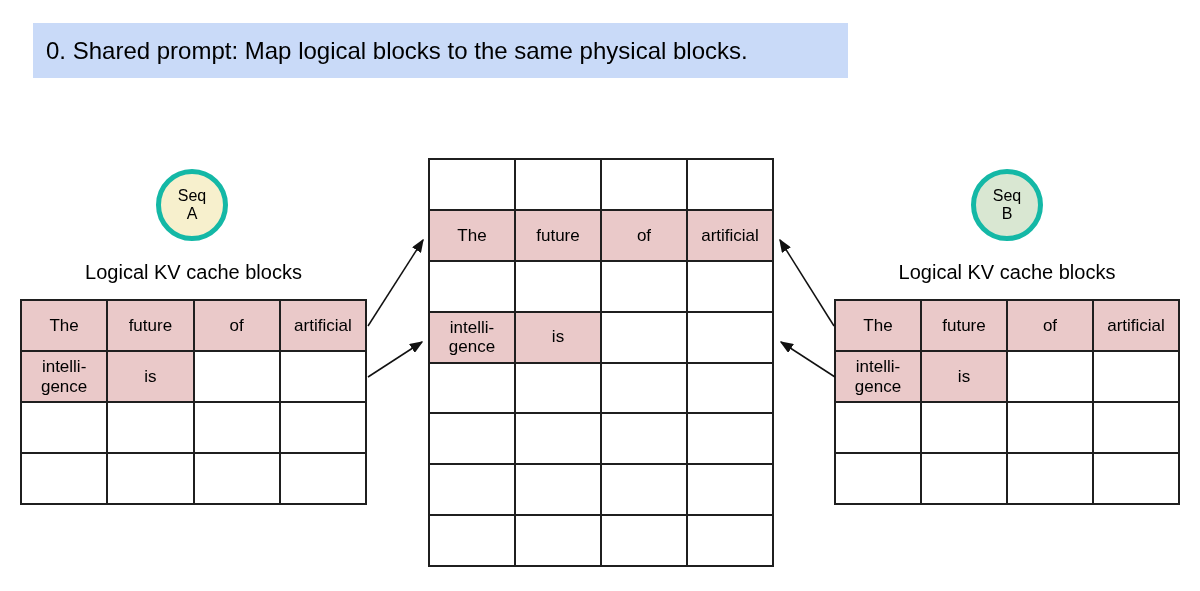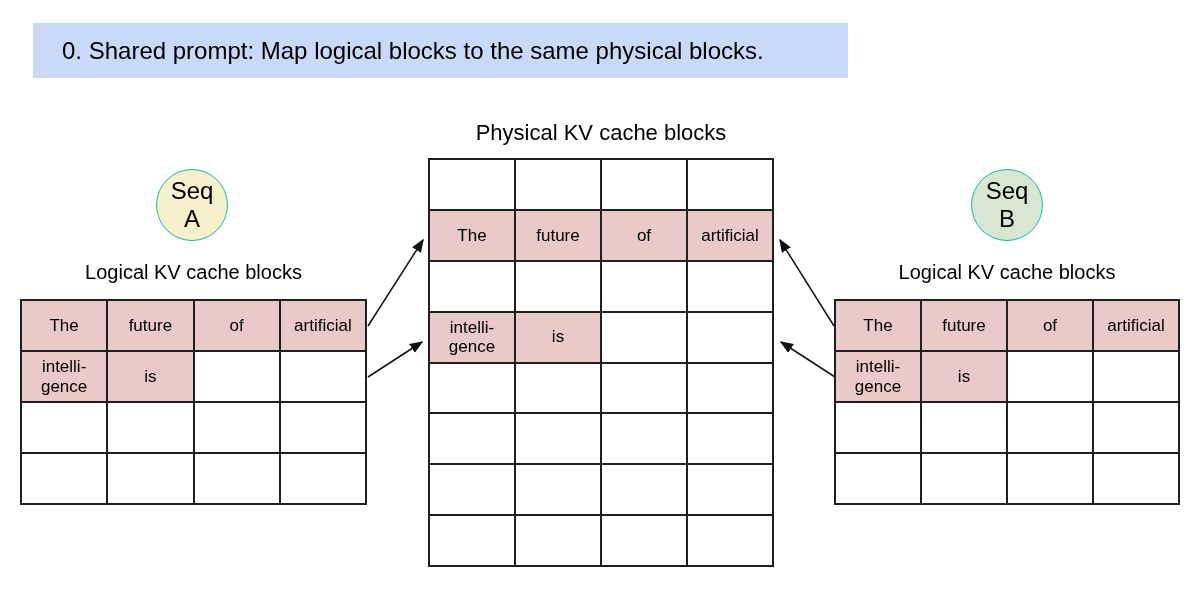--- a/index.html
+++ b/index.html
@@ -10,39 +10,39 @@
     --line:#1f1f1f;
   }
   html,body{margin:0;padding:0;background:#fff;}
   #canvas{
     position:relative;width:1200px;height:591px;background:#ffffff;
     font-family:"Liberation Sans",sans-serif;color:#000;overflow:hidden;
   }
   .banner{
     position:absolute;left:33px;top:23px;width:815px;height:55px;
     background:var(--banner-bg);display:flex;align-items:center;
-    font-size:24px;padding-left:29px;box-sizing:border-box;
+    font-size:24px;padding-left:13px;box-sizing:border-box;
   }
   .section-title{
     position:absolute;text-align:center;font-size:20px;white-space:nowrap;
   }
   .grid{
     position:absolute;display:grid;grid-template-columns:repeat(4,1fr);
     border:1px solid var(--line);background:#fff;box-sizing:border-box;
   }
   .cell{
     border:1px solid var(--line);display:flex;align-items:center;justify-content:center;
     text-align:center;font-size:17px;line-height:1.15;white-space:pre-line;
     overflow:hidden;
   }
   .cell.filled{background:var(--cell-fill);}
   .seq-circle{
     position:absolute;width:72px;height:72px;border-radius:50%;
-    border:1px solid #14b8a6;display:flex;align-items:center;justify-content:center;
-    text-align:center;font-size:24px;line-height:1.15;white-space:pre-line;
+    border:5px solid #14b8a6;display:flex;align-items:center;justify-content:center;
+    text-align:center;font-size:16px;line-height:1.15;white-space:pre-line;
     box-sizing:border-box;
   }
   #seq-a{left:156px;top:169px;background:var(--seq-a-fill);}
   #seq-b{left:971px;top:169px;background:var(--seq-b-fill);}
   #physical-title{left:428px;top:120px;width:346px;font-size:22px;}
   #logical-a-title{left:20px;top:261px;width:347px;}
   #logical-b-title{left:834px;top:261px;width:346px;}
   #physical-table{left:428px;top:158px;width:346px;height:409px;grid-template-rows:repeat(8,1fr);}
   #logical-a-table{left:20px;top:299px;width:347px;height:206px;grid-template-rows:repeat(4,1fr);}
   #logical-b-table{left:834px;top:299px;width:346px;height:206px;grid-template-rows:repeat(4,1fr);}
@@ -50,21 +50,20 @@
 </style>
 </head>
 <body>
 
 <div id="canvas">
 
   <div class="banner">
     <span>0. Shared prompt: Map logical blocks to the same physical blocks.</span>
   </div>
 
-  <div class="section-title" id="physical-title">Physical KV cache blocks</div>
 
   <div class="seq-circle" id="seq-a">
     <span>Seq
 A</span>
   </div>
   <div class="seq-circle" id="seq-b">
     <span>Seq
 B</span>
   </div>
 

